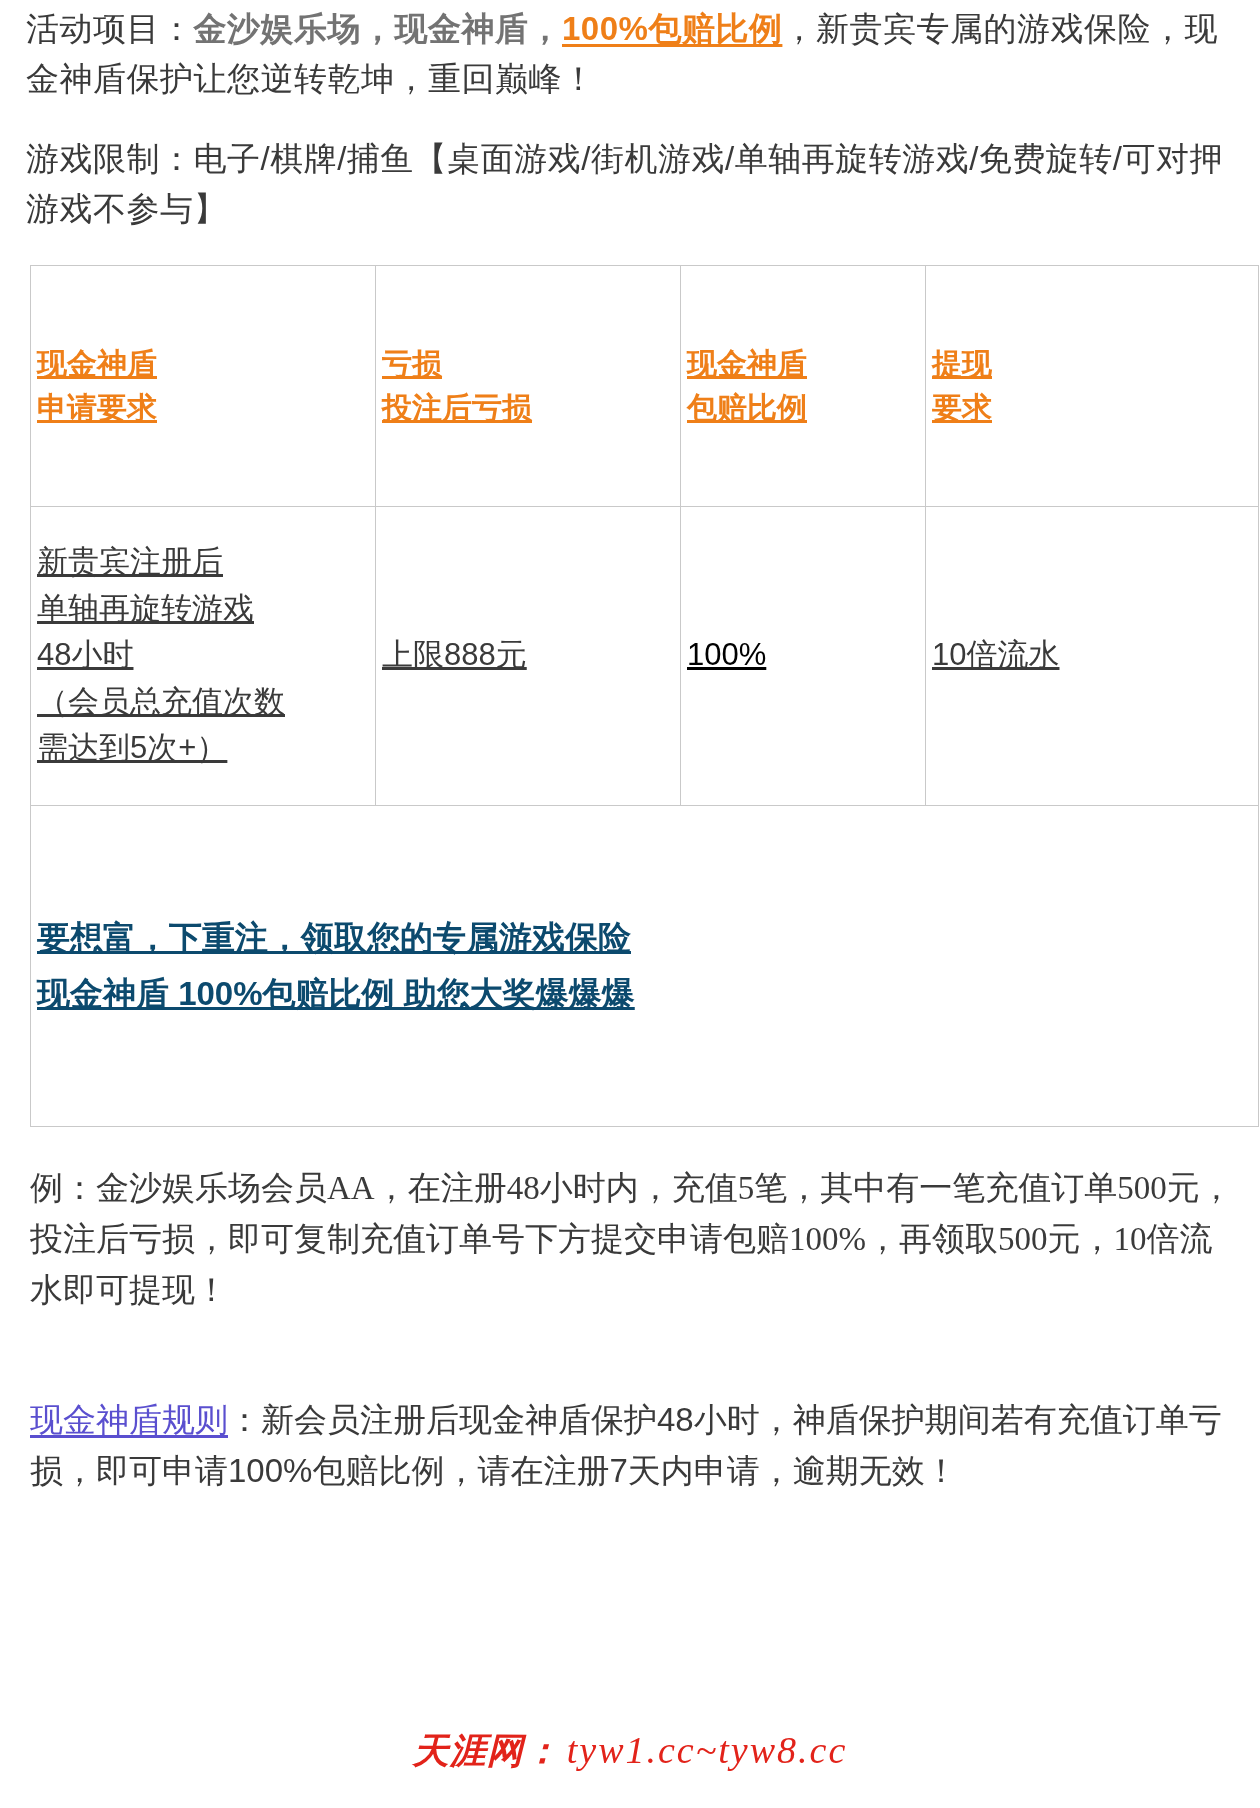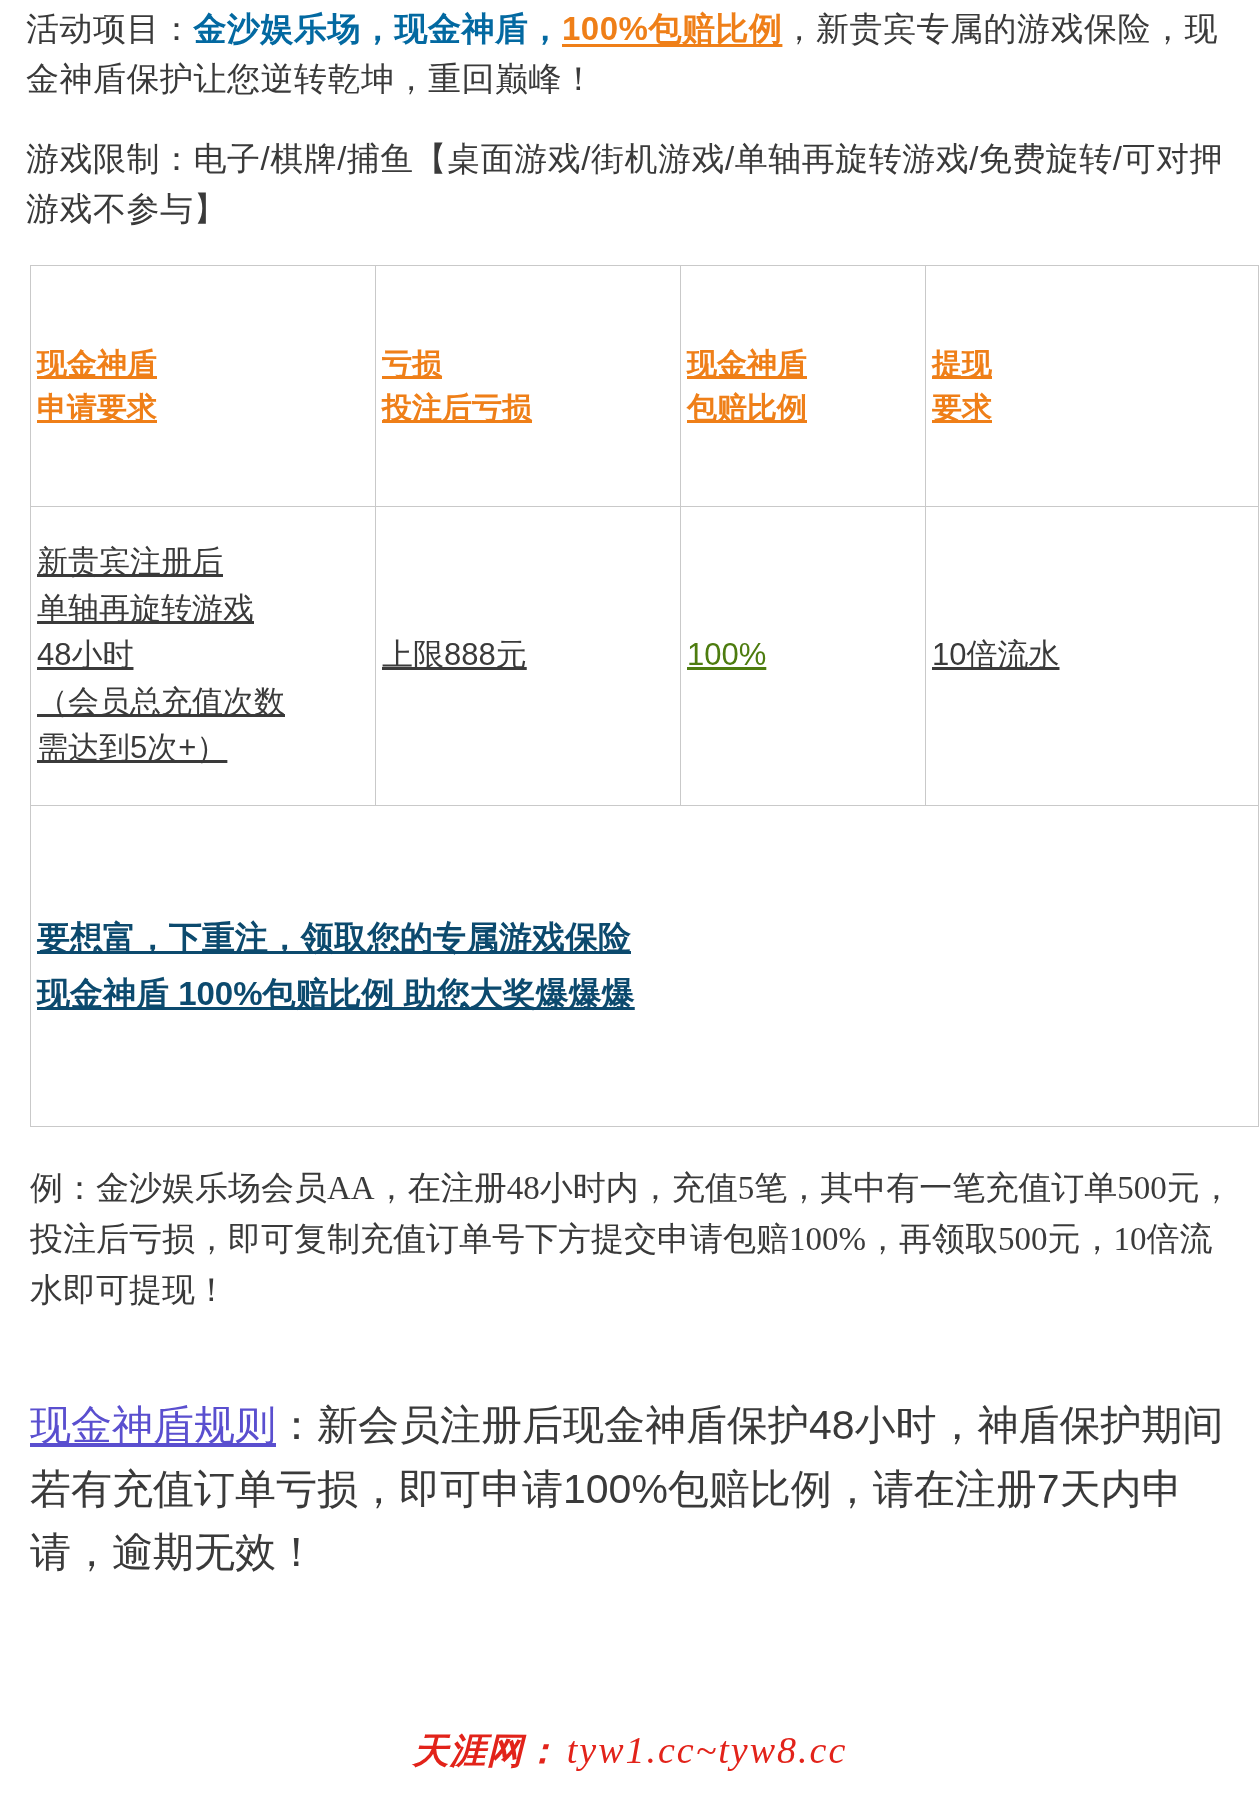--- a/index.html
+++ b/index.html
@@ -95,21 +95,21 @@
   
   .para {
     font-size: 33px;
     line-height: 1.52;
     color: #3a3a3a;
     margin: 0 0 30px 0;
     letter-spacing: 0.5px;
   }
   .para.first { margin-top: 4px; }
   .hl-orange {
-    color: #0369a1;
+    color: #737373;
     font-weight: bold;
   }
   .hl-orange-u {
     color: #ef7f18;
     font-weight: bold;
     text-decoration: underline;
     text-underline-offset: 4px;
   }
 
   
@@ -139,40 +139,40 @@
   .col4 { width: 320px; }
 
   .body-cell {
     height: 278px;
     font-size: 31px;
     line-height: 1.5;
     color: #3a3a3a;
     margin-top: 41px;
   }
   .body-cell.red {
-    color: #4d7c0f;
+    color: #000000;
   }
   .slogan-cell {
     height: 300px;
     color: #0c4a6e;
     font-size: 33px;
     font-weight: bold;
     line-height: 1.7;
   }
 
   
   .para-example {
     font-size: 33px;
     line-height: 1.55;
     color: #3a3a3a;
     margin: 36px 0 0 4px;
     font-family: Liberation Serif, serif;
   }
   .para-rules {
-    font-size: 41px;
+    font-size: 33px;
     line-height: 1.55;
     color: #3a3a3a;
     margin: 78px 0 0 4px;
   }
   .rules-title {
     color: #5a4fcf;
     text-decoration: underline;
     text-underline-offset: 4px;
   }
 

